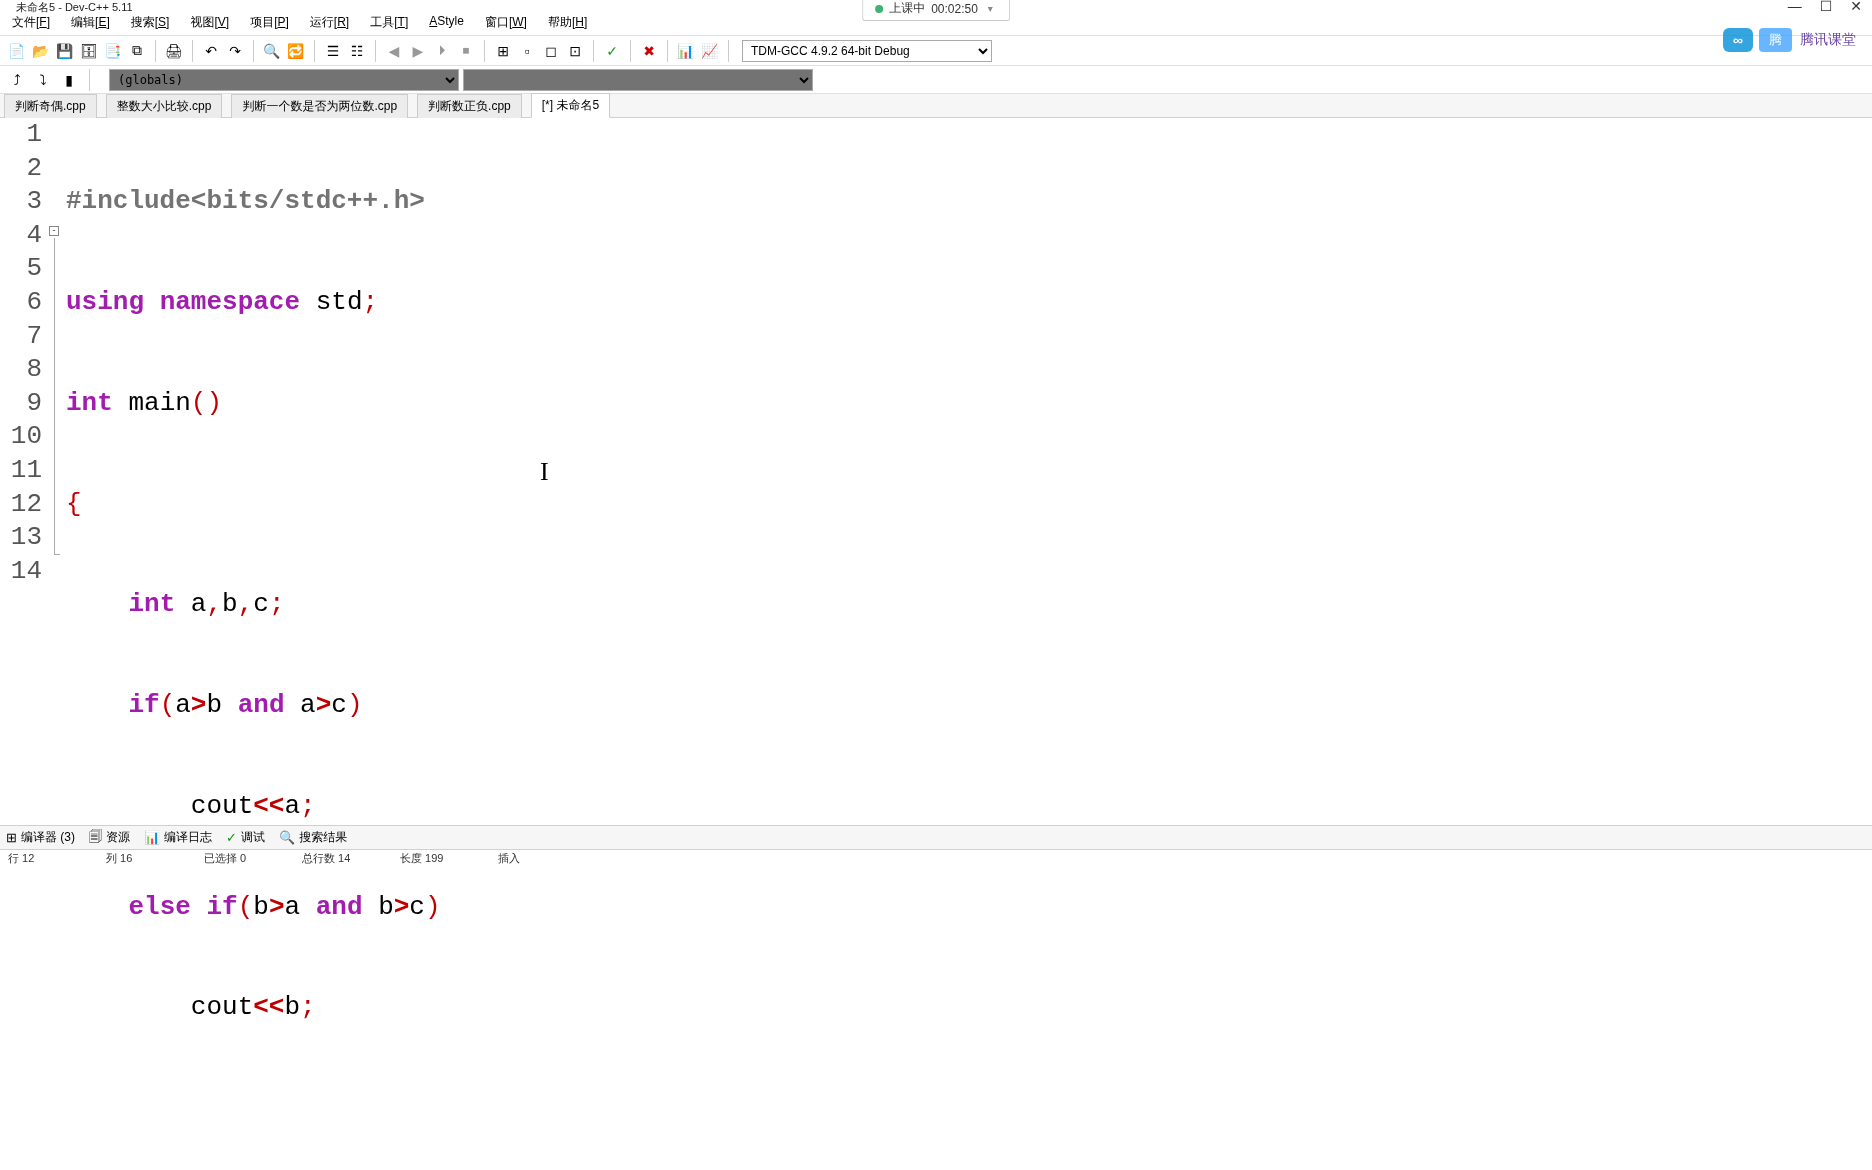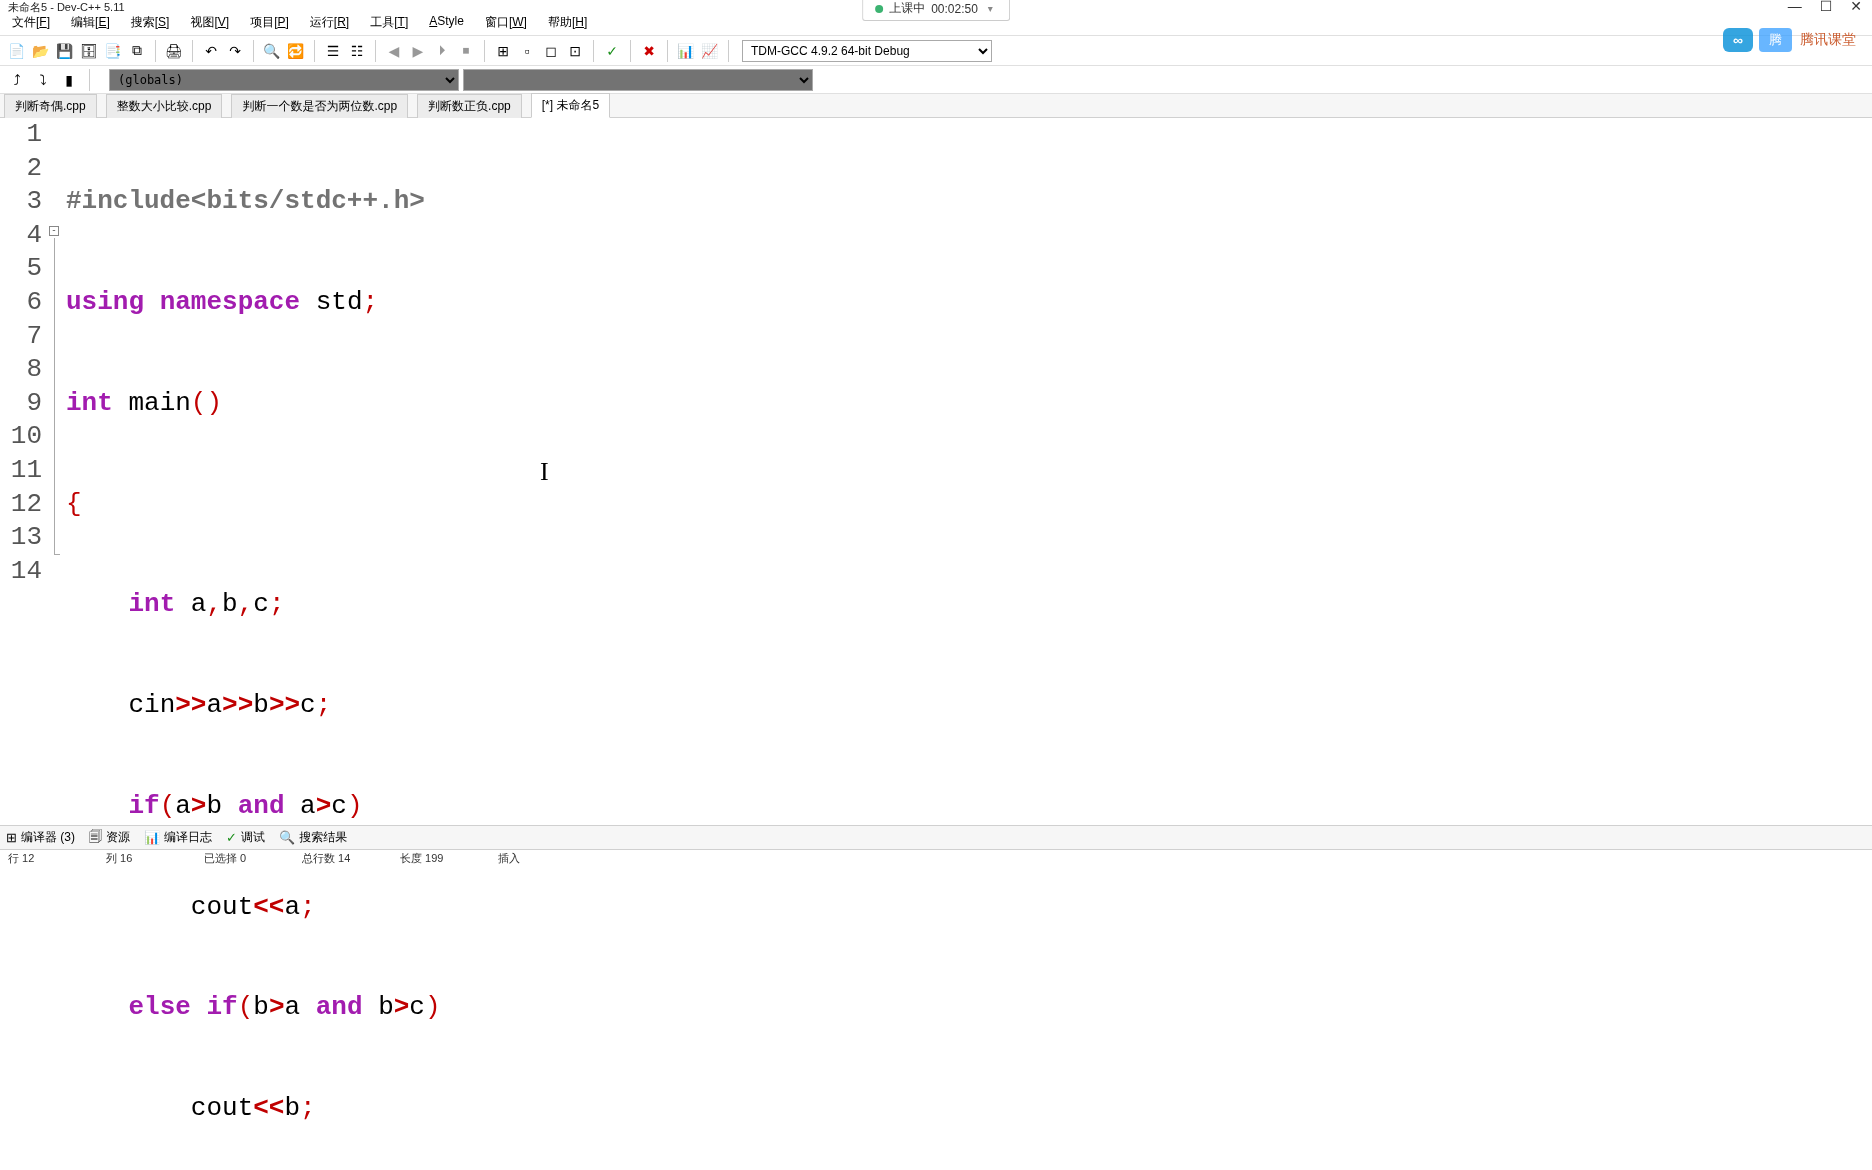--- a/index.html
+++ b/index.html
@@ -8,21 +8,21 @@
   font-size: 12px;
   background: #fff;
   overflow: hidden;
   width: 1872px;
   height: 1170px;
 }
 .title-bar {
   height: 12px;
   display: flex;
   align-items: flex-start;
-  padding: 0 8px;
+  padding: 0 16px;
   background: #fff;
   font-size: 11px;
   color: #222;
   position: relative;
 }
 .title-bar .title-text { flex: 1; white-space: nowrap; overflow: hidden; }
 .title-bar .win-controls { display: flex; gap: 18px; font-size: 14px; color: #333; position: absolute; right: 10px; top: -2px; }
 .recording-badge {
   position: absolute;
   left: 50%;
@@ -59,21 +59,21 @@
   color: #fff; font-size: 14px; font-weight: bold;
 }
 .watermark .wm-text {
   background: #3aa0ff; color: #fff;
   padding: 3px 10px;
   border-radius: 4px;
   font-size: 13px;
   opacity: 0.9;
 }
 .watermark .wm-text2 {
-  color: #c2410c;
+  color: #4c1d95;
   font-size: 14px;
   margin-left: 2px;
 }
 .menu-bar {
   height: 24px;
   display: flex;
   align-items: flex-start;
   padding: 0 6px;
   gap: 9px;
   border-bottom: 1px solid #e0e0e0;
@@ -377,21 +377,20 @@
     <div class="fold-box">-</div>
     <div class="fold-line"></div>
     <div class="fold-end"></div>
   </div>
   <div class="code-col">
     <div class="code-line"><span class="tok-pp">#include</span><span class="tok-pp">&lt;bits/stdc++.h&gt;</span></div>
     <div class="code-line"><span class="tok-kw">using</span> <span class="tok-kw">namespace</span> <span class="tok-id">std</span><span class="tok-punct">;</span></div>
     <div class="code-line"><span class="tok-kw">int</span> <span class="tok-id">main</span><span class="tok-paren">()</span></div>
     <div class="code-line"><span class="tok-punct">{</span></div>
     <div class="code-line">    <span class="tok-kw">int</span> <span class="tok-id">a</span><span class="tok-punct">,</span><span class="tok-id">b</span><span class="tok-punct">,</span><span class="tok-id">c</span><span class="tok-punct">;</span></div>
-    <div class="code-line">    <span class="tok-id">cin</span><span class="tok-op">&gt;&gt;</span><span class="tok-id">a</span><span class="tok-op">&gt;&gt;</span><span class="tok-id">b</span><span class="tok-op">&gt;&gt;</span><span class="tok-id">c</span><span class="tok-punct">;</span></div>
     <div class="code-line">    <span class="tok-kw">if</span><span class="tok-paren">(</span><span class="tok-id">a</span><span class="tok-op">&gt;</span><span class="tok-id">b</span> <span class="tok-kw">and</span> <span class="tok-id">a</span><span class="tok-op">&gt;</span><span class="tok-id">c</span><span class="tok-paren">)</span></div>
     <div class="code-line">        <span class="tok-id">cout</span><span class="tok-op">&lt;&lt;</span><span class="tok-id">a</span><span class="tok-punct">;</span></div>
     <div class="code-line">    <span class="tok-kw">else</span> <span class="tok-kw">if</span><span class="tok-paren">(</span><span class="tok-id">b</span><span class="tok-op">&gt;</span><span class="tok-id">a</span> <span class="tok-kw">and</span> <span class="tok-id">b</span><span class="tok-op">&gt;</span><span class="tok-id">c</span><span class="tok-paren">)</span></div>
     <div class="code-line">        <span class="tok-id">cout</span><span class="tok-op">&lt;&lt;</span><span class="tok-id">b</span><span class="tok-punct">;</span></div>
     
     
     
     
     <div class="ibeam">I</div>
   </div>

